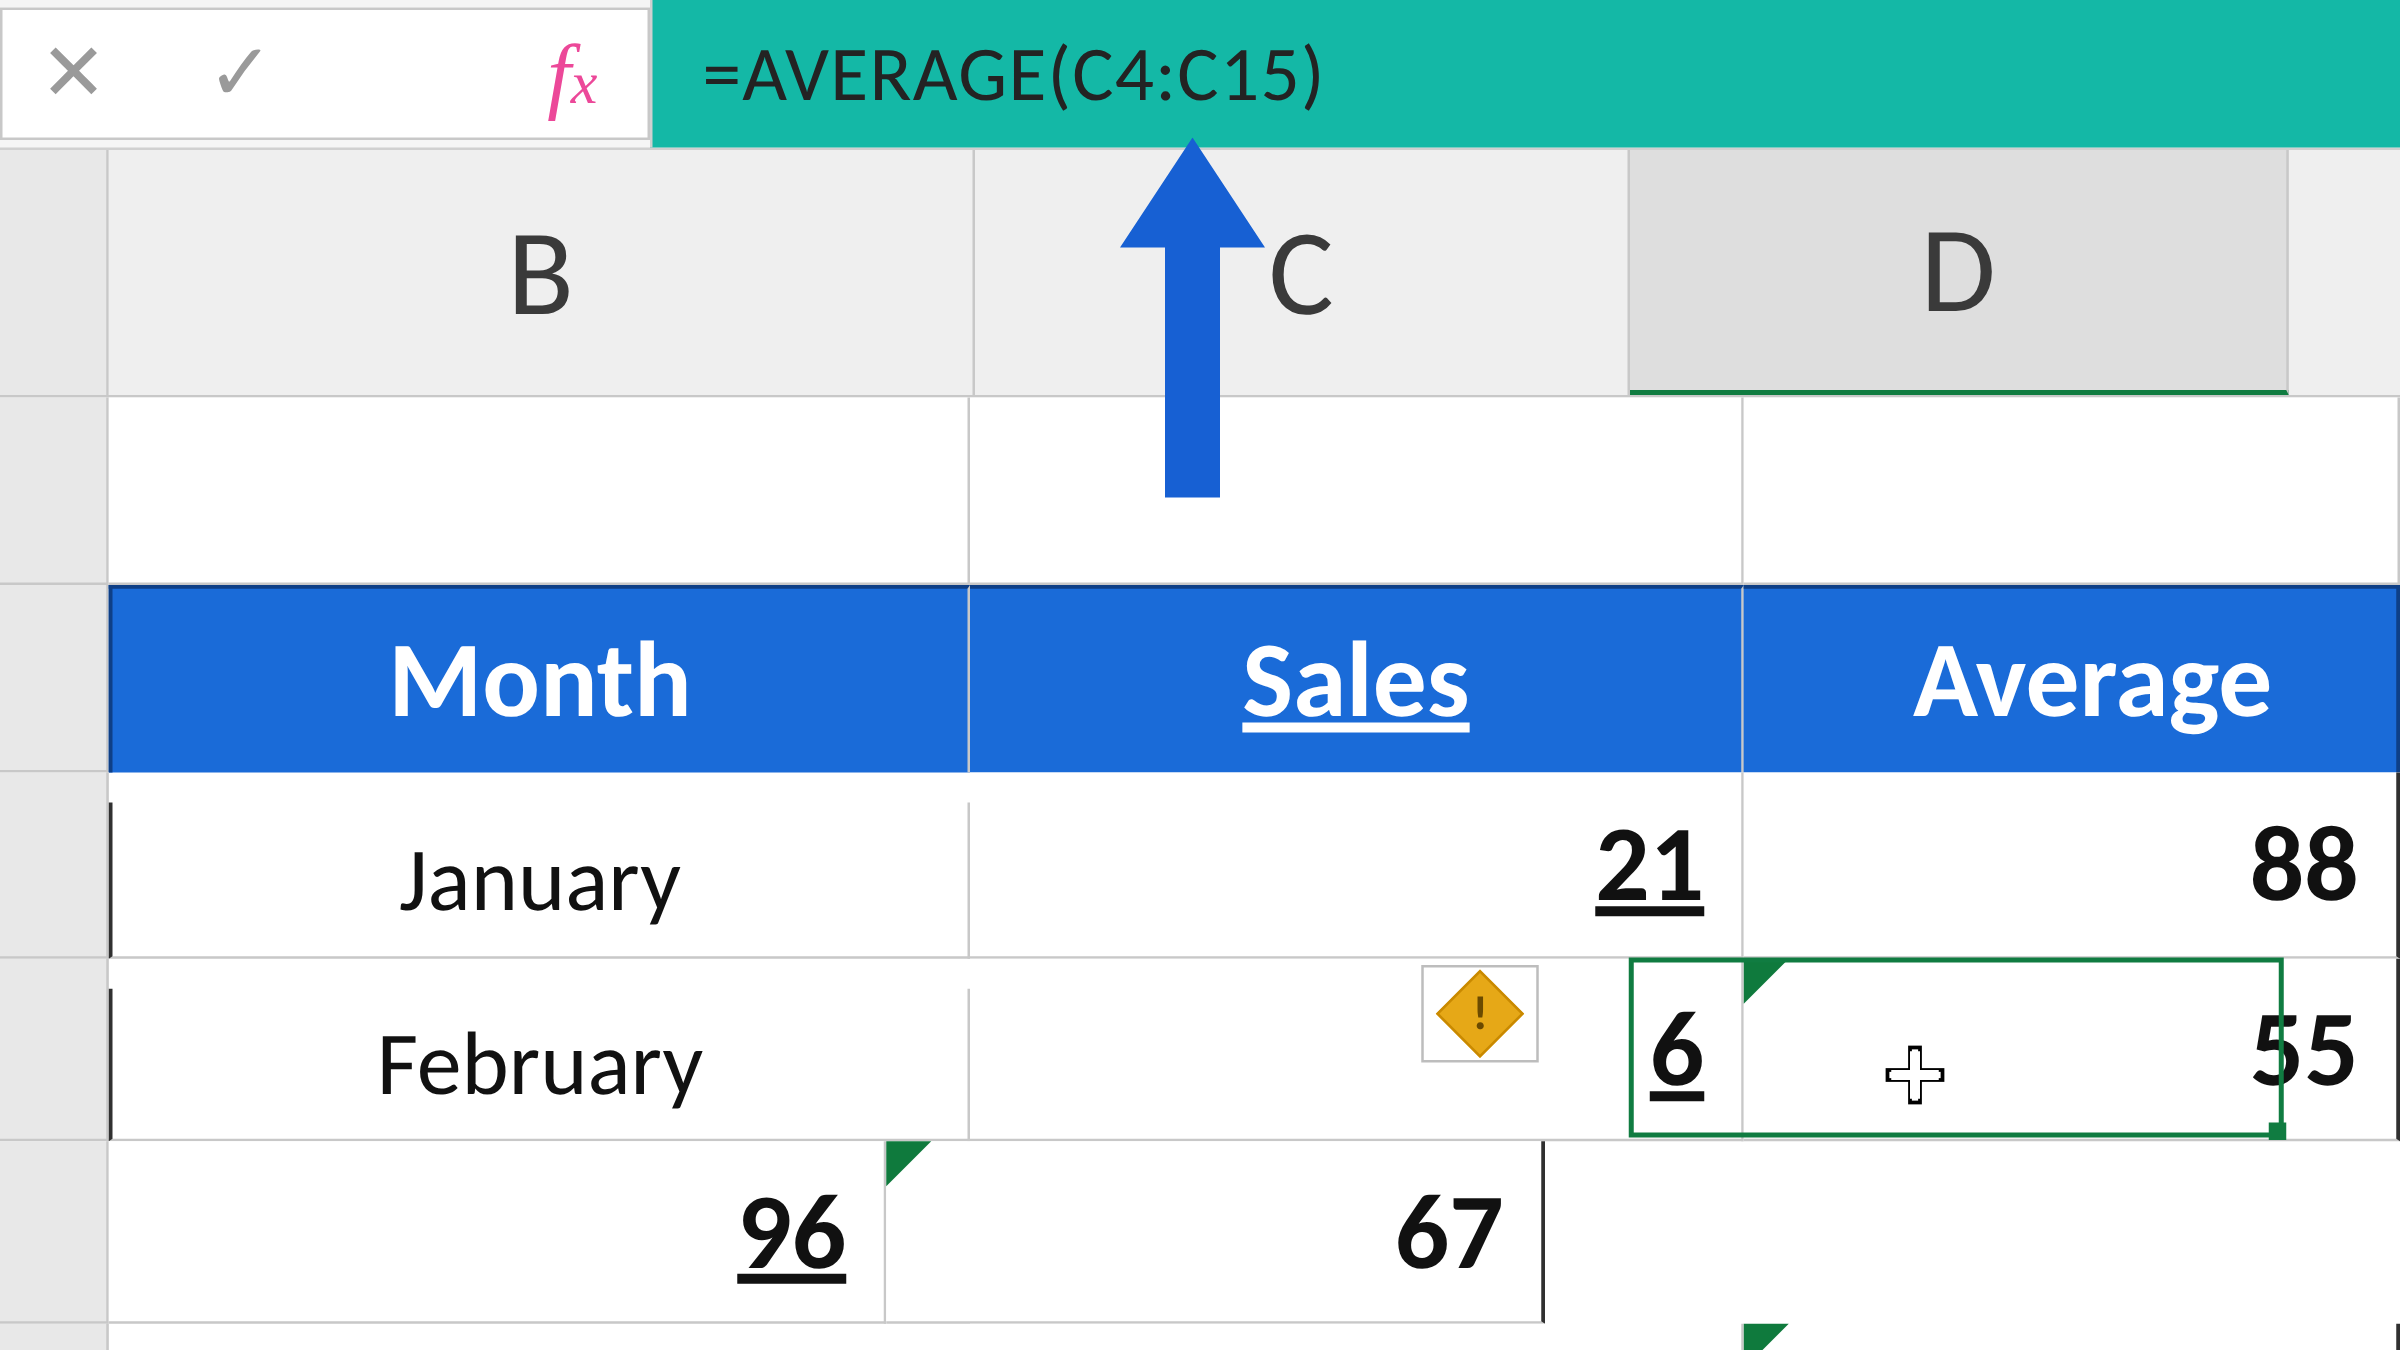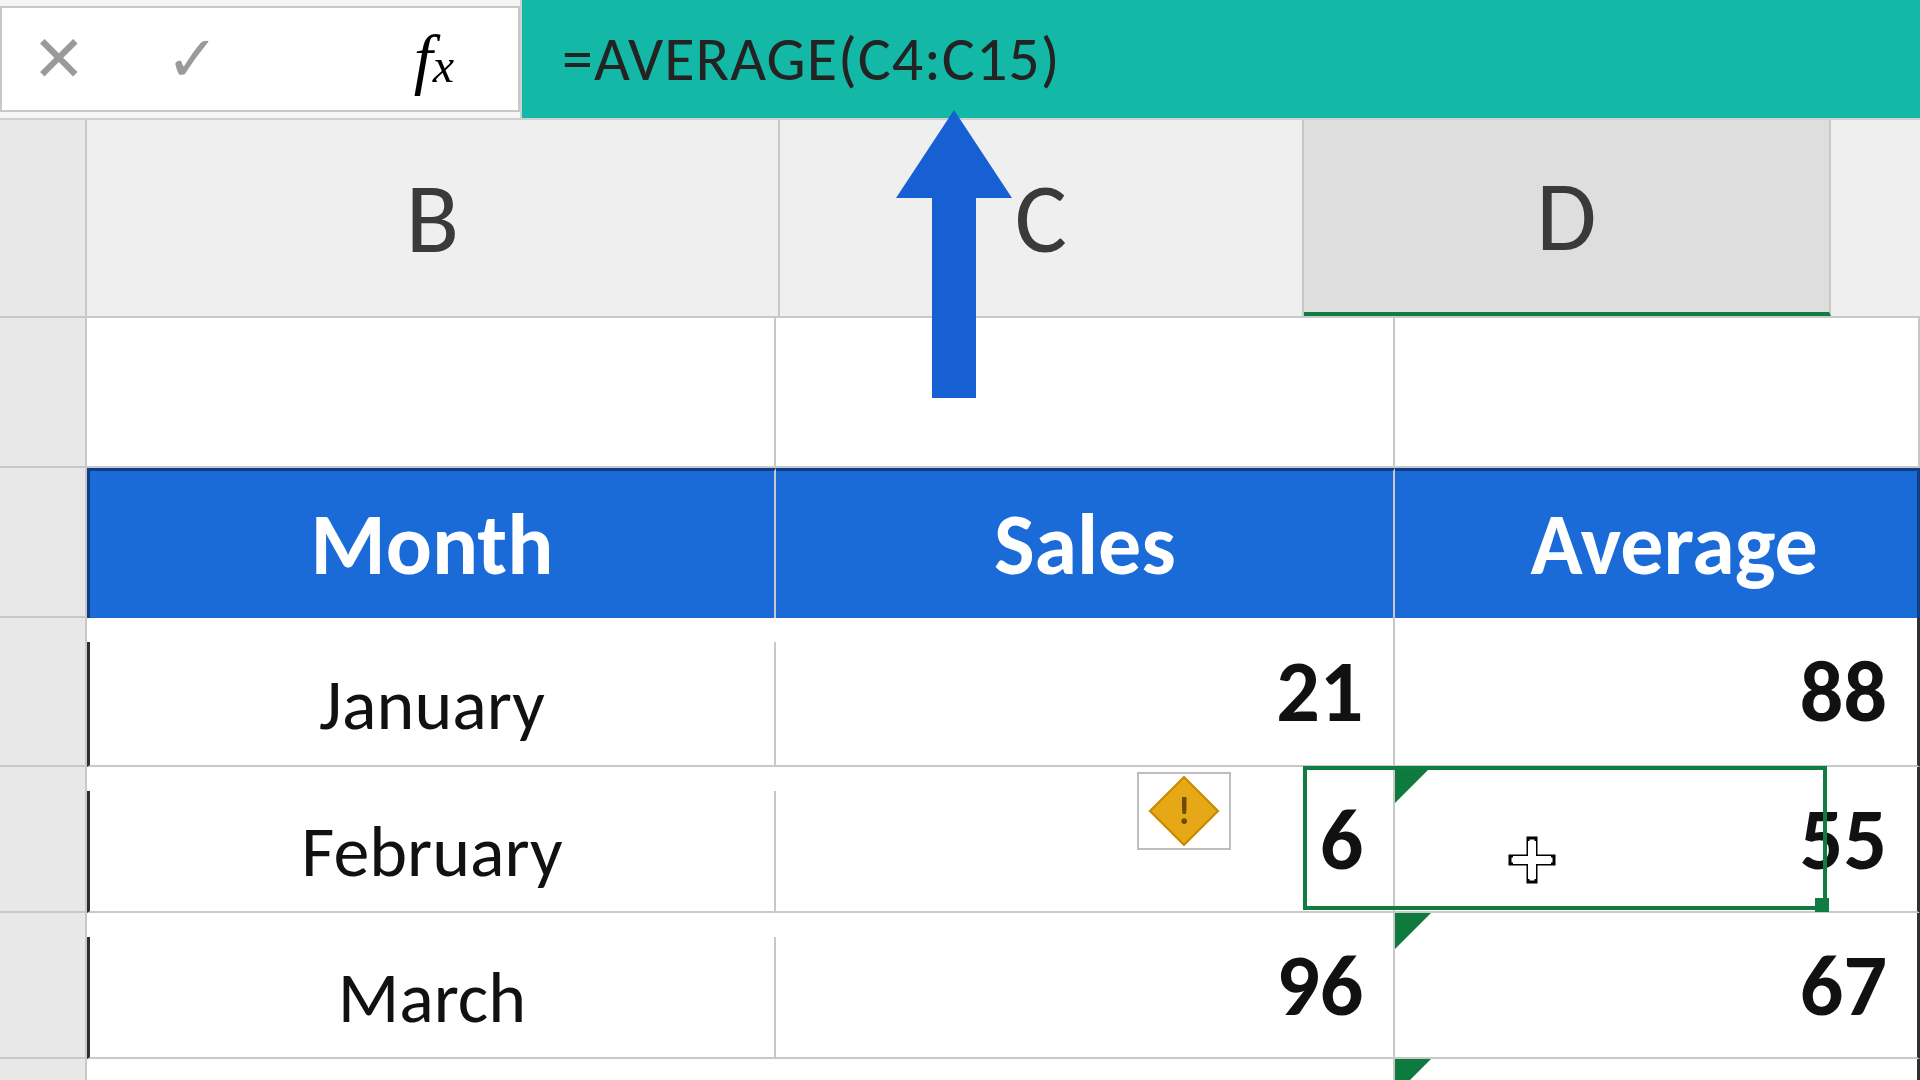--- a/index.html
+++ b/index.html
@@ -39,23 +39,23 @@
       font-size: 64px;
       color: #9a9a9a;
       margin-right: 80px;
       user-select: none;
     }
     .nb-cancel { font-weight: 300; }
     .fx-label {
       font-family: 'Times New Roman', serif;
       font-style: italic;
       font-size: 68px;
-      color: #000000;
+      color: #ec4899;
       margin-left: auto;
-      margin-right: 64px;
+      margin-right: 40px;
     }
     .fx-label .sub { font-size: 48px; }
     .formula-input {
       flex: 1;
       background: #14b8a6;
       border-left: 2px solid #d0d0d0;
       display: flex;
       align-items: center;
       padding-left: 40px;
       font-size: 62px;
@@ -109,21 +109,21 @@
     .cell {
       border-right: 2px solid #c8c8c8;
       border-bottom: 2px solid #c8c8c8;
       display: flex;
       align-items: center;
       font-size: 82px;
       color: #111;
       position: relative;
     }
     .cell.w-B { width: 693px; }
-    .cell.w-C { width: 622px; }
+    .cell.w-C { width: 622px; text-decoration: underline; }
     .cell.w-D { width: 527px; }
 
     
     .empty-row .cell { background: #ffffff; }
 
     
     .data-header .cell {
       background: #1a6bd8;
       color: #ffffff;
       font-weight: bold;
@@ -279,21 +279,20 @@
     <div class="cell w-B">February</div>
     <div class="cell w-C">6</div>
     <div class="cell w-D">
       <span class="err-tri"></span>
       <span>55</span>
     </div>
   </div>
 
   <div class="row body-row">
     <div class="row-stub"></div>
-    <div class="cell w-B">March</div>
     <div class="cell w-C">96</div>
     <div class="cell w-D">
       <span class="err-tri"></span>
       <span>67</span>
     </div>
   </div>
 
   <div class="row body-row" style="height:40px">
     <div class="row-stub"></div>
     <div class="cell w-B"></div>

